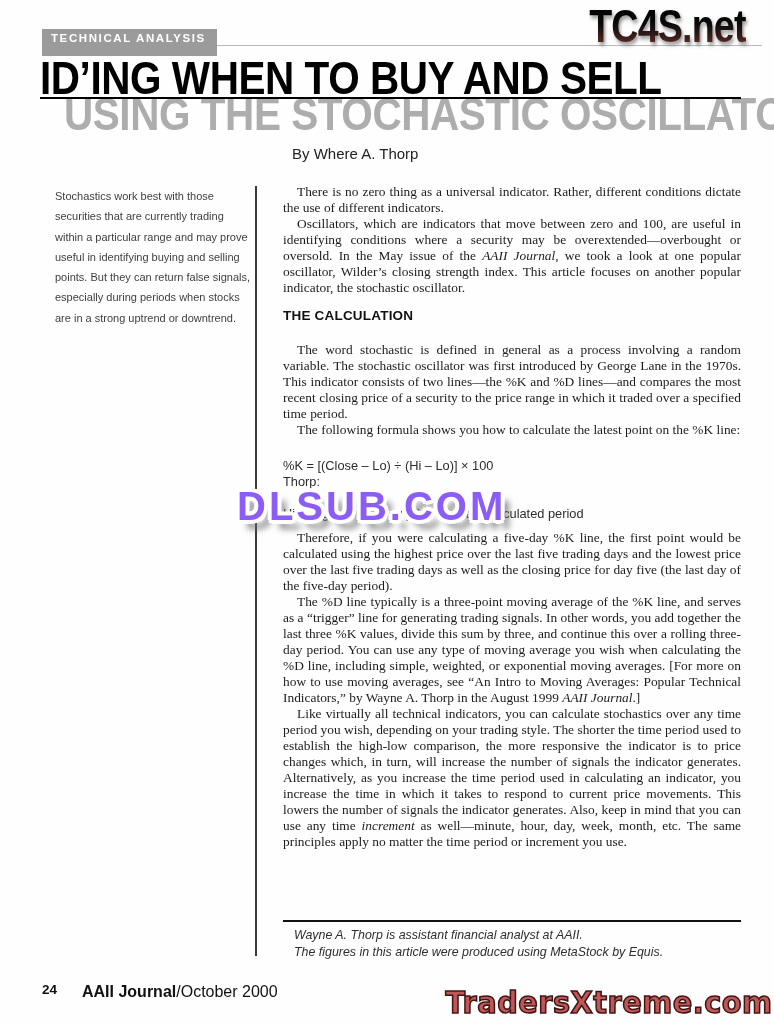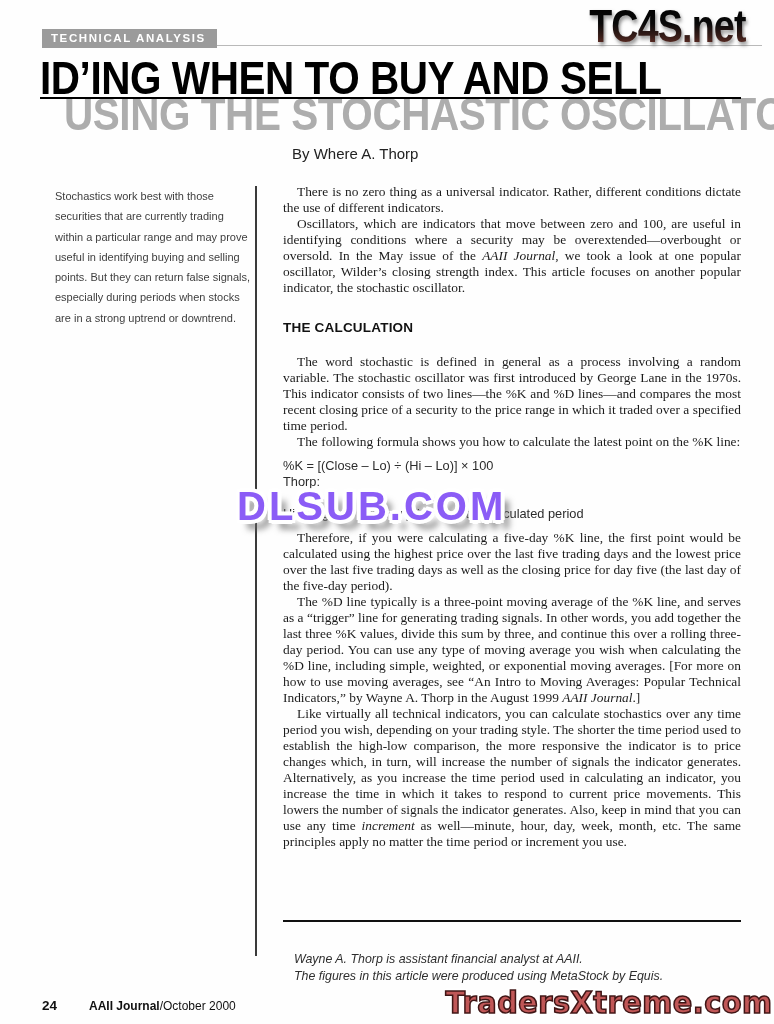--- a/index.html
+++ b/index.html
@@ -5,21 +5,21 @@
   * { margin:0; padding:0; box-sizing:border-box; }
   html,body { background:#e8e8e8; }
   .page {
     position:relative; width:774px; height:1024px; background:#fefefe;
     margin:0 auto; overflow:hidden;
     font-family:"Liberation Serif", serif; color:#1d1d1d;
   }
 
   
   .kicker {
-    position:absolute; left:42px; top:29px; height:19px;
+    position:absolute; left:42px; top:29px; height:27px;
     background:#9b9b9b; color:#fff;
     font-family:"Liberation Sans", sans-serif; font-size:11.5px; font-weight:bold;
     letter-spacing:1.6px; padding:3px 11px 0 9px; z-index:2;
   }
   .kicker-rule { position:absolute; left:196px; top:45px; width:566px; height:1px; background:#b9b9b9; }
 
   .headline {
     position:absolute; left:40px; top:57px;
     font-family:"Liberation Sans", sans-serif; font-weight:bold;
     font-size:46px; line-height:42px; letter-spacing:-0.5px; color:#000;
@@ -45,42 +45,42 @@
   }
   .col-divider { position:absolute; left:255px; top:186px; width:1.5px; height:770px; background:#3a3a3a; }
 
   .main-col {
     position:absolute; left:283px; top:184px; width:458px;
     font-size:13.4px; line-height:16px; text-align:justify; color:#1b1b1b;
   }
   .main-col p { text-indent:14px; }
   .calc-head {
     font-family:"Liberation Sans", sans-serif; font-size:13.5px; font-weight:bold;
-    letter-spacing:0.2px; color:#111; margin:24px 0 18px 0; text-align:left;
+    letter-spacing:0.2px; color:#111; margin:12px 0 18px 0; text-align:left;
   }
   .formula {
-    margin:8px 0 8px 0;
+    margin:20px 0 8px 0;
     font-family:"Liberation Sans", sans-serif; font-size:12.8px; line-height:16px;
     color:#2c2c2c; text-align:left;
   }
   .formula div { min-height:16px; }
 
   
   .note-rule { position:absolute; left:283px; top:920px; width:458px; height:2px; background:#111; }
   .footnote {
     position:absolute; left:294px; top:927px;
     font-family:"Liberation Sans", sans-serif; font-style:italic;
-    font-size:12.4px; line-height:16.5px; color:#2e2e2e;margin-top:24px;
+    font-size:12.4px; line-height:16.5px; color:#2e2e2e;
   }
   .page-footer {
     position:absolute; left:42px; top:982px;
-    font-family:"Liberation Sans", sans-serif; font-size:12.5px; color:#111;margin-top:16px;
+    font-family:"Liberation Sans", sans-serif; font-size:12.5px; color:#111;
   }
   .page-num { font-weight:bold; font-size:13.5px; }
-  .journal { position:absolute; left:47px; top:1px; white-space:nowrap; font-size:12px; }
+  .journal { position:absolute; left:40px; top:1px; white-space:nowrap; font-size:16px; }
   .journal b { font-weight:bold; }
 
   
   .wm-tc4s {
     position:absolute; right:28px; top:3px; z-index:10;
     font-family:"Liberation Sans", sans-serif; font-weight:bold;
     font-size:47px; line-height:46px; letter-spacing:-1px; white-space:nowrap;
     transform:scaleX(0.8); transform-origin:right top;
     background:linear-gradient(180deg,#000 0%,#0a0a0a 45%,#3c1f1a 75%,#7a372c 100%);
     -webkit-background-clip:text; background-clip:text; color:transparent;

